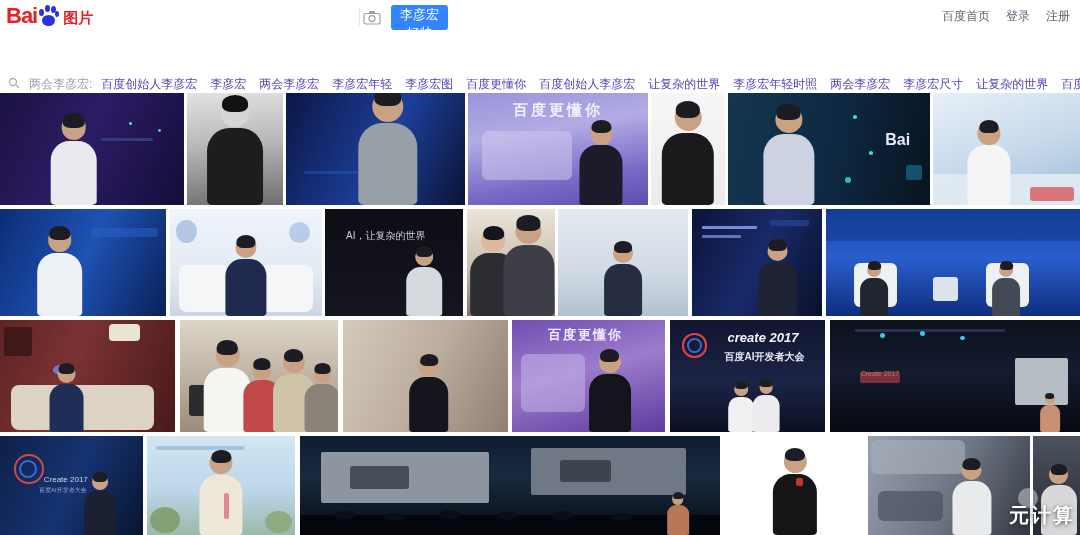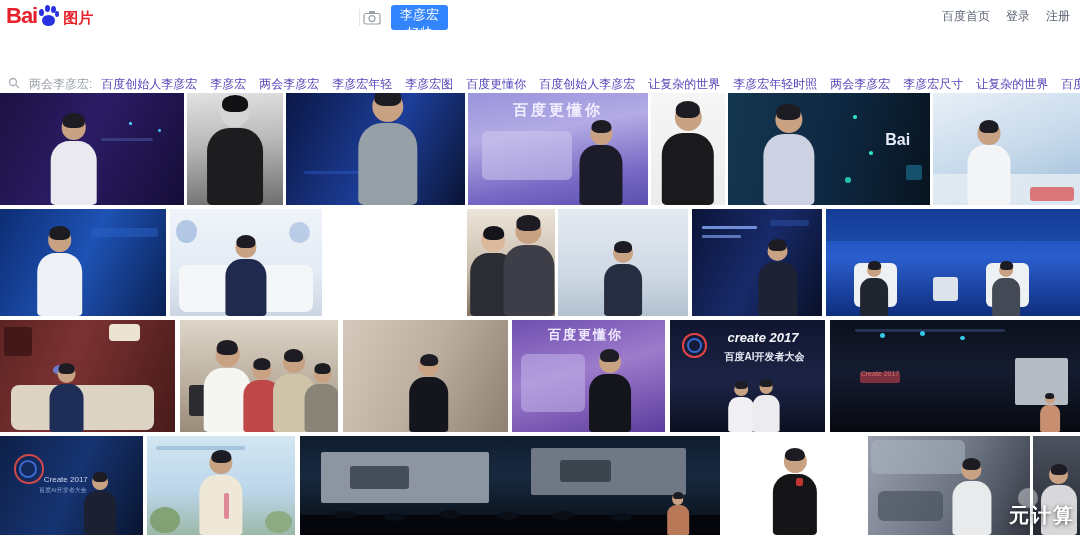--- a/index.html
+++ b/index.html
@@ -210,20 +210,29 @@
           <i class="prop" style="left: 4%; top: 10%; width: 14%; height: 22%; background: rgb(74, 122, 192); border-radius: 50%; opacity: 0.35;"></i>
           <i class="prop" style="left: 78%; top: 12%; width: 14%; height: 20%; background: rgb(74, 122, 192); border-radius: 50%; opacity: 0.3;"></i>
           <i class="prop" style="left: 6%; top: 52%; width: 88%; height: 44%; background: rgb(244, 246, 248); border-radius: 8px;"></i>
           <i class="fig" style="left: 50%; height: 74%;">
             <b class="head" style="background: rgb(201, 161, 131);">
               <b class="hair" style="background: rgb(28, 28, 34);"></b>
             </b>
             <b class="torso" style="background: rgb(32, 42, 78);"></b>
           </i>
         </div>
+        <div class="tile" style="left: 325px; width: 138px; background: linear-gradient(rgb(13, 13, 22) 0%, rgb(21, 21, 31) 100%);">
+          <i class="fig" style="left: 72%; height: 64%;">
+            <b class="head" style="background: rgb(201, 161, 131);">
+              <b class="hair" style="background: rgb(28, 28, 34);"></b>
+            </b>
+            <b class="torso" style="background: rgb(214, 218, 223);"></b>
+          </i>
+          <span class="tile-label" style="left: 44%; top: 20%; font-size: 10px; color: rgb(201, 204, 214);">AI，让复杂的世界</span>
+        </div>
         <div class="tile" style="left: 467px; width: 88px; background: linear-gradient(rgb(236, 228, 218) 0%, rgb(203, 191, 174) 55%, rgb(132, 115, 94) 100%);">
           <i class="fig" style="left: 30%; height: 82%;">
             <b class="head" style="background: rgb(220, 184, 156);">
               <b class="hair" style="background: rgb(20, 20, 26);"></b>
             </b>
             <b class="torso" style="background: rgb(44, 44, 51);"></b>
           </i>
           <i class="fig" style="left: 70%; height: 92%;">
             <b class="head" style="background: rgb(201, 161, 131);">
               <b class="hair" style="background: rgb(28, 28, 34);"></b>

